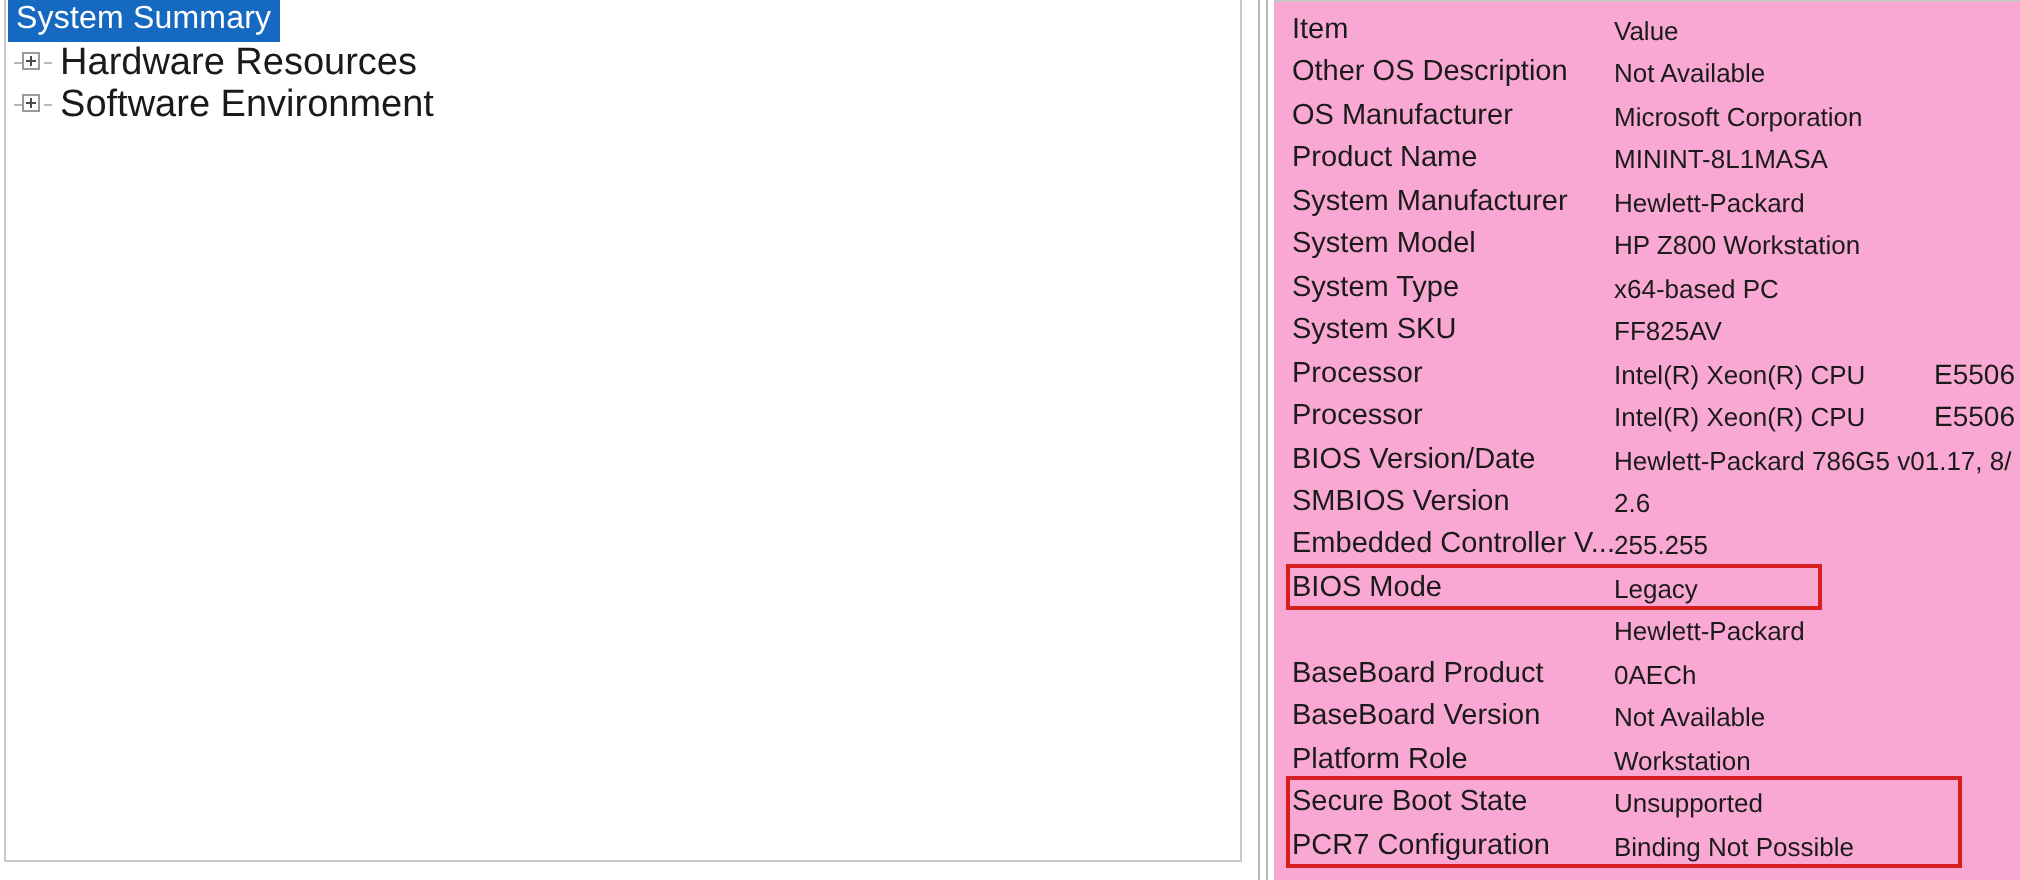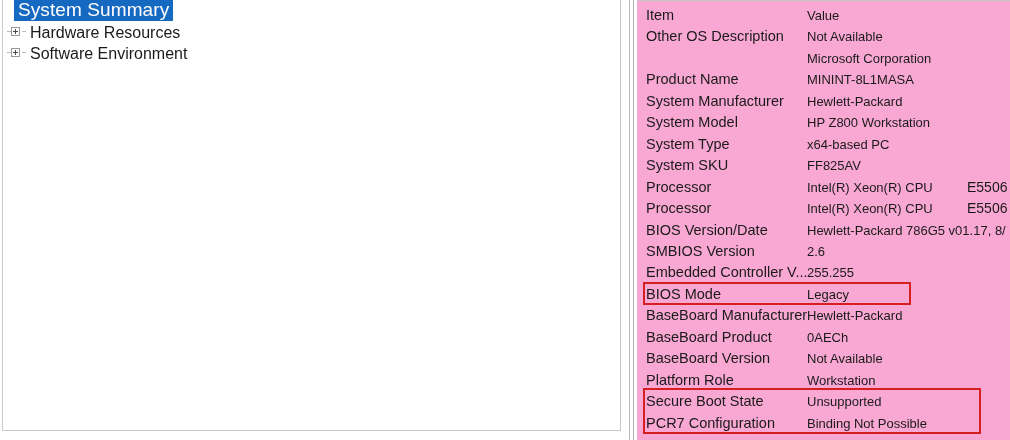--- a/index.html
+++ b/index.html
@@ -51,22 +51,22 @@
   .tree-row.root {
     padding-left: 0;
   }
 
   .tree-label-selected {
     display: inline-block;
     background: #1669c1;
     color: #ffffff;
     padding: 1px 4px 2px 4px;
     line-height: 18px;
-    font-size: 19px;
-    margin-left: 11px;
+    font-size: 16px;
+    margin-left: 1px;
     letter-spacing: 0.1px;
   }
 
   .tree-child {
     padding-left: 8px;
   }
 
   .expander {
     display: inline-block;
     position: relative;
@@ -109,21 +109,21 @@
   .connector-right {
     position: absolute;
     left: 19px;
     top: 10px;
     width: 4px;
     height: 1px;
     background: #b9b9b9;
   }
 
   .tree-text {
-    font-size: 16px;
+    font-size: 19px;
     color: #1a1a1a;
     vertical-align: middle;
   }
 
   
   #splitter {
     position: absolute;
     left: 628px;
     top: 0px;
     width: 9px;
@@ -254,20 +254,21 @@
     <div id="list-rows">
         <div class="list-row" style="top: 5px;">
           <div class="cell-item">Item</div>
           <div class="cell-value">Value</div>
         </div>
         <div class="list-row" style="top: 26.45px;">
           <div class="cell-item">Other OS Description</div>
           <div class="cell-value">Not Available</div>
         </div>
         <div class="list-row" style="top: 47.9px;">
+          <div class="cell-item">OS Manufacturer</div>
           <div class="cell-value">Microsoft Corporation</div>
         </div>
         <div class="list-row" style="top: 69.35px;">
           <div class="cell-item">Product Name</div>
           <div class="cell-value">MININT-8L1MASA</div>
         </div>
         <div class="list-row" style="top: 90.8px;">
           <div class="cell-item">System Manufacturer</div>
           <div class="cell-value">Hewlett-Packard</div>
         </div>
@@ -303,21 +304,20 @@
         </div>
         <div class="list-row" style="top: 262.4px;">
           <div class="cell-item">Embedded Controller V...</div>
           <div class="cell-value">255.255</div>
         </div>
         <div class="list-row" style="top: 283.85px;">
           <div class="cell-item">BIOS Mode</div>
           <div class="cell-value">Legacy</div>
         </div>
         <div class="list-row" style="top: 305.3px;">
-          <div class="cell-item">BaseBoard Manufacturer</div>
           <div class="cell-value">Hewlett-Packard</div>
         </div>
         <div class="list-row" style="top: 326.75px;">
           <div class="cell-item">BaseBoard Product</div>
           <div class="cell-value">0AECh</div>
         </div>
         <div class="list-row" style="top: 348.2px;">
           <div class="cell-item">BaseBoard Version</div>
           <div class="cell-value">Not Available</div>
         </div>

